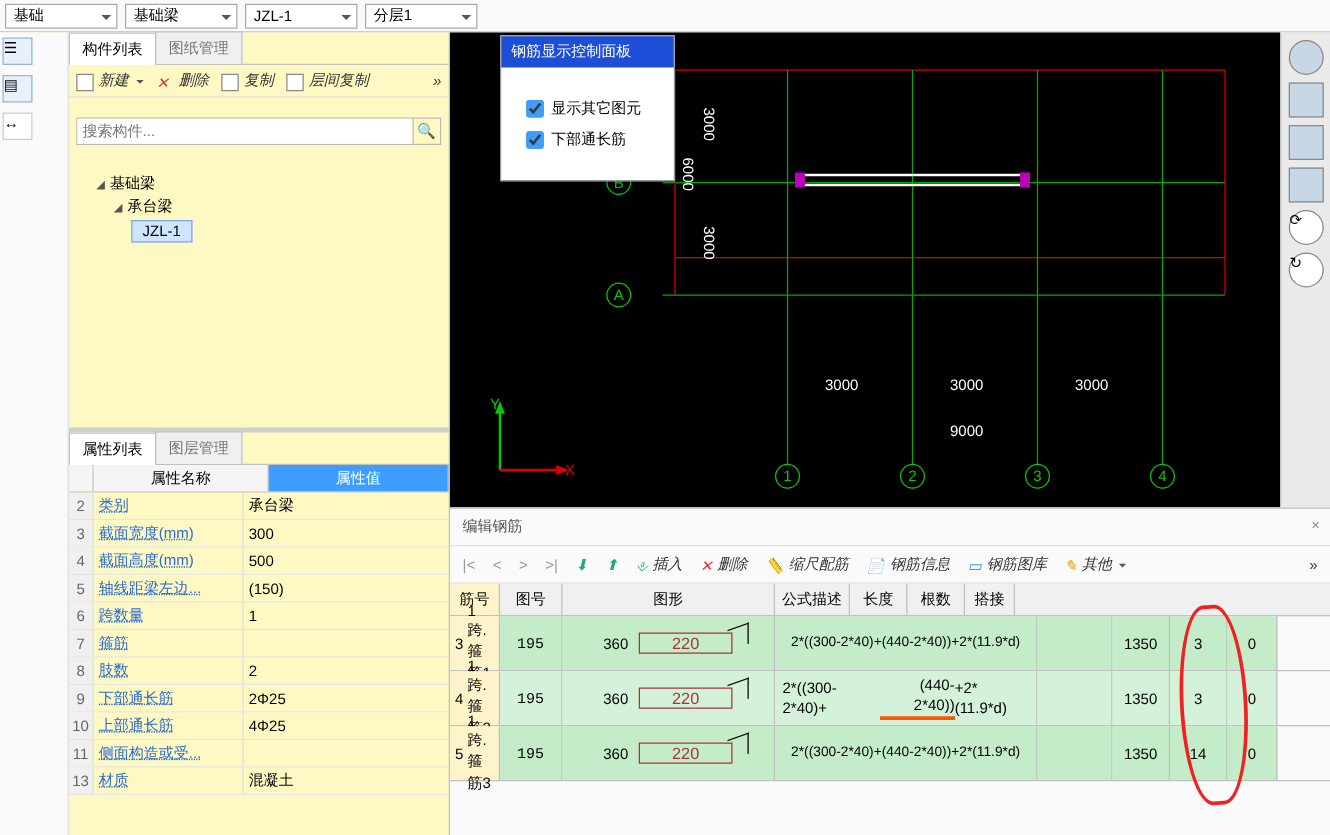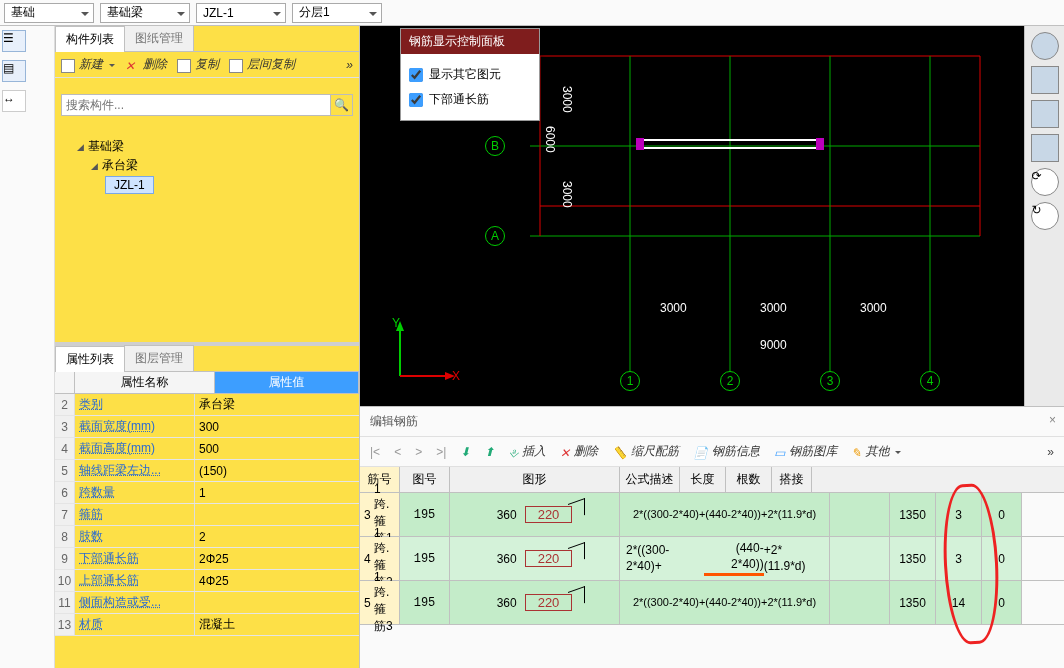--- a/index.html
+++ b/index.html
@@ -4,21 +4,21 @@
 <style>
   * { box-sizing: border-box; margin: 0; padding: 0; font-family: "Microsoft YaHei", sans-serif; font-size: 12px; }
   body { background: #f0f0f0; width: 1064px; height: 668px; overflow: hidden; position: relative; }
 
   .topbar { display: flex; align-items: center; height: 26px; background: #fafafa; border-bottom: 1px solid #c0c0c0; padding: 0 4px; gap: 6px; }
   .dd { height: 20px; border: 1px solid #aaa; background: #fff; padding: 0 18px 0 6px; position: relative; min-width: 90px; display:flex; align-items:center;}
   .dd:after { content: ""; position: absolute; right: 4px; top: 8px; border: 4px solid transparent; border-top-color: #555; }
   .iconbtn { width: 24px; height: 22px; border: 1px solid #97b5d8; background: #e8f0fb; display:flex; align-items:center; justify-content:center; }
   .iconbtn.solo { border:1px solid #ccc; background:#fff; }
 
-  .left-pane { position: absolute; left: 0; top: 26px; width: 360px; height: 642px; background: #fde047; border-right: 1px solid #c0c0c0; display:flex; flex-direction:column; }
+  .left-pane { position: absolute; left: 0; top: 26px; width: 360px; height: 642px; background: #fef9c3; border-right: 1px solid #c0c0c0; display:flex; flex-direction:column; }
   .left-side-strip { position:absolute; left:0; top:26px; width:55px; height:642px; background:#fafafa; border-right:1px solid #ddd; z-index:2; }
   .left-content { margin-left:55px; height:100%; display:flex; flex-direction:column; }
 
   .tabs { display: flex; border-bottom: 1px solid #c0c0c0; height: 26px; align-items:flex-end; }
   .tab { padding: 4px 10px; border: 1px solid #c0c0c0; border-bottom: none; background: #f0f0f0; color:#777; margin-right: -1px; }
   .tab.active { background: #fff; color:#000; position:relative; top:1px; }
 
   .toolbar { display:flex; align-items:center; padding:4px 6px; gap:10px; border-bottom:1px solid #e0e0e0; }
   .tbtn { display:flex; align-items:flex-end; gap:4px; color:#333;font-style:italic; }
   .tbtn .ic { width:14px; height:14px; display:inline-block; }
@@ -45,22 +45,22 @@
   .prow { display:flex; height:22px; border-bottom:1px solid #e5e5e5; }
   .pidx { width:20px; background:#f0f0f0; border-right:1px solid #ddd; display:flex; align-items:center; justify-content:center; color:#666; }
   .pname { width:120px; border-right:1px solid #ddd; display:flex; align-items:center; padding:0 4px; color:#2b6bd1; text-decoration:underline dotted; overflow:hidden; white-space:nowrap; }
   .pval { flex:1; display:flex; align-items:center; padding:0 4px; }
 
   .canvas { position:absolute; left:360px; top:26px; right:40px; height:380px; background:#000; overflow:hidden; }
   .right-tool { position:absolute; right:0; top:26px; width:40px; height:380px; background:#eaeaea; border-left:1px solid #c0c0c0; display:flex; flex-direction:column; align-items:center; padding-top:6px; gap:6px; }
   .cube3d { width:28px; height:28px; border:1px solid #888; background:#c8d7e6; }
 
   .panel-popup { position:absolute; left:400px; top:28px; width:140px; background:#fff; border:1px solid #999; box-shadow:2px 2px 5px rgba(0,0,0,.2); z-index:5; }
-  .panel-popup .hdr { background:#7f1d1d; color:#fff; padding:4px 8px; }
-  .panel-popup .body { padding:8px; }
+  .panel-popup .hdr { background:#1d4ed8; color:#fff; padding:4px 8px; }
+  .panel-popup .body { padding:20px; }
   .cb-row { display:flex; align-items:center; gap:6px; padding:4px 0; }
   .cb-row input { accent-color:#3d9eff; width:14px; height:14px; }
 
   .axis-label { position:absolute; width:20px; height:20px; border:1px solid #0c0; border-radius:50%; color:#0c0; display:flex; align-items:center; justify-content:center; background:#000; }
   .dim { position:absolute; color:#fff; font-family:Arial; }
 
   .bottom-pane { position:absolute; left:360px; top:406px; right:0; bottom:0; background:#fafafa; border-top:1px solid #c0c0c0; display:flex; flex-direction:column; }
   .bp-title { display:flex; align-items:center; padding:6px 10px; color:#555; border-bottom:1px solid #e0e0e0; position:relative; }
   .bp-close { position:absolute; right:8px; top:6px; color:#888; cursor:pointer; }
   .bp-toolbar { display:flex; align-items:center; gap:14px; padding:6px 10px; border-bottom:1px solid #e0e0e0; color:#444; }
@@ -74,21 +74,21 @@
   .grow:nth-child(even) .gc { background:#c4ecc9; }
   .c-id { width:40px; background:#fff4c9 !important; }
   .c-jh { width:50px;font-family:Liberation Mono, monospace; }
   .c-shape { width:170px; }
   .c-formula { width:210px; font-size:11px; text-align:left; padding:4px 6px; line-height:1.3; }
   .c-desc { width:60px; }
   .c-len { width:46px; }
   .c-gen { width:46px; }
   .c-dj { width:40px; }
 
-  .shape-box { border:1px solid #a33; padding:0 12px; color:#a33; font-size:13px; margin-left:8px; position:relative; }
+  .shape-box { border:1px solid #a33; padding:0 26px; color:#a33; font-size:13px; margin-left:8px; position:relative; }
   .shape-box:after { content:""; position:absolute; right:-14px; top:-6px; width:16px; height:16px; border-top:1px solid #000; border-right:1px solid #000; transform:skewY(-20deg); }
 
   .red-mark { position:absolute; border:3px solid #e22; border-radius:50%/60%; pointer-events:none; z-index:10; background:transparent; }
 
   .orange-underline { border-bottom:3px solid #f50;text-align:right; }
 
 </style>
 </head>
 <body>
 

